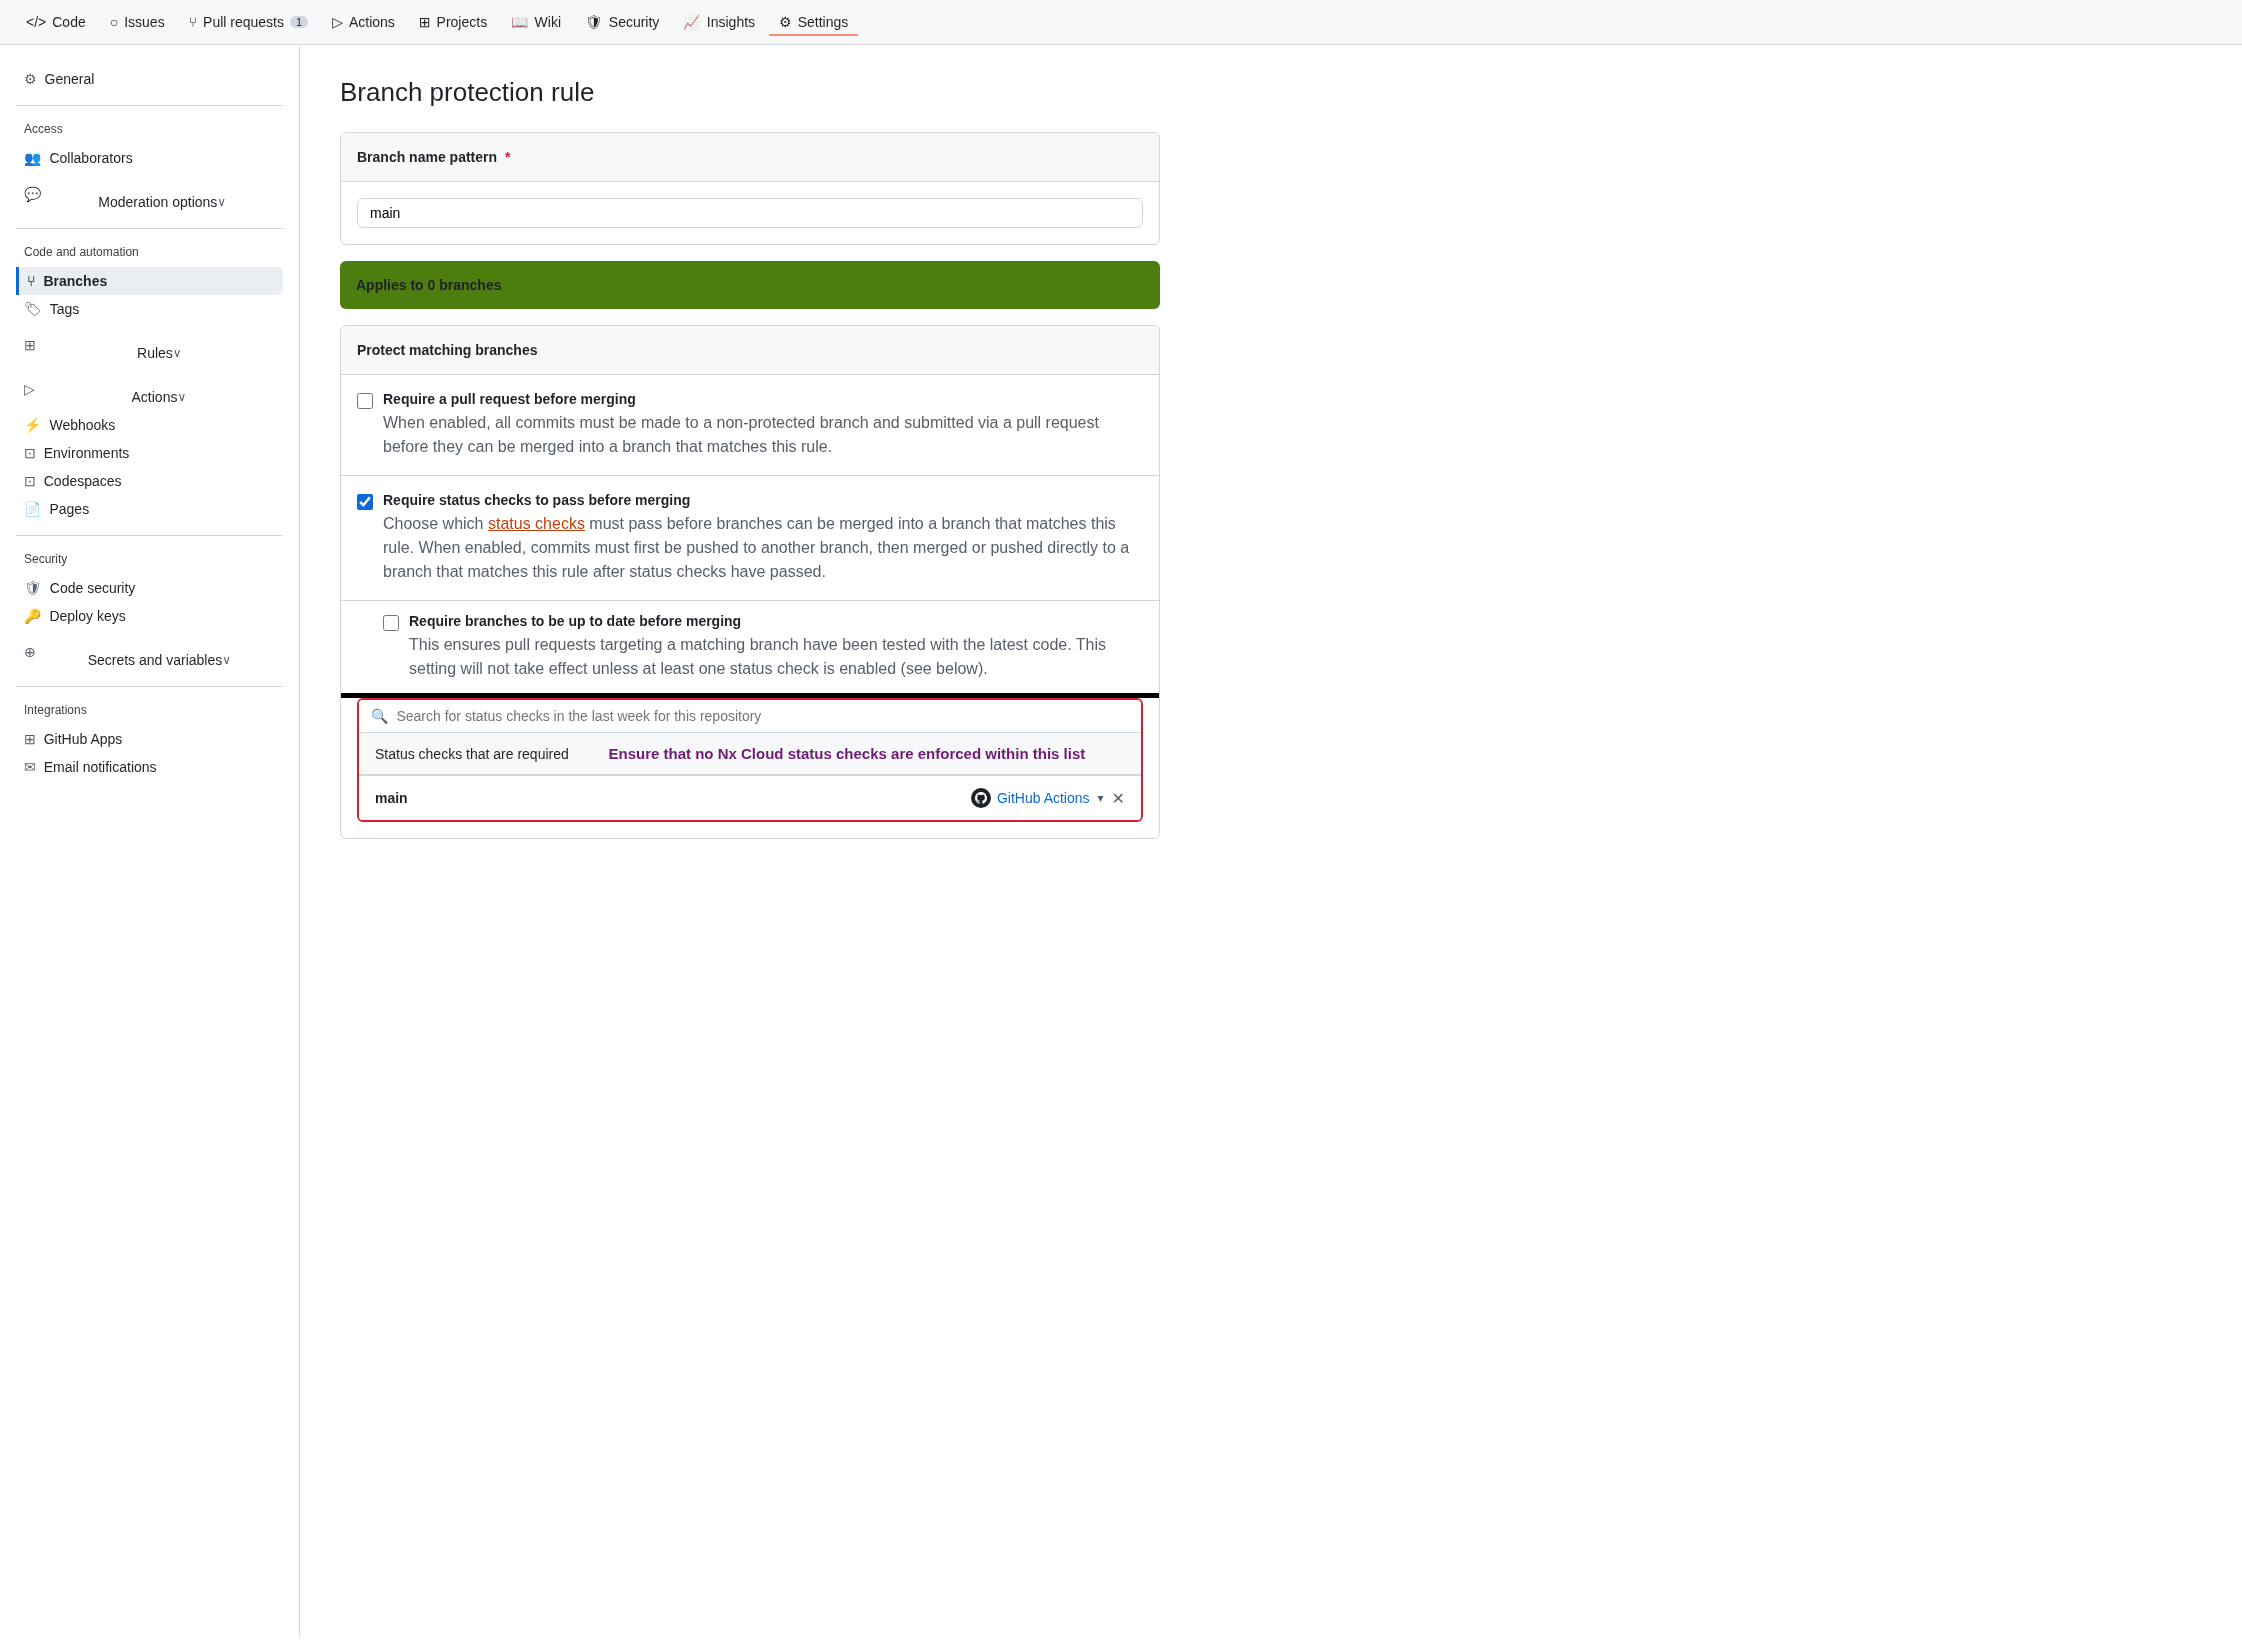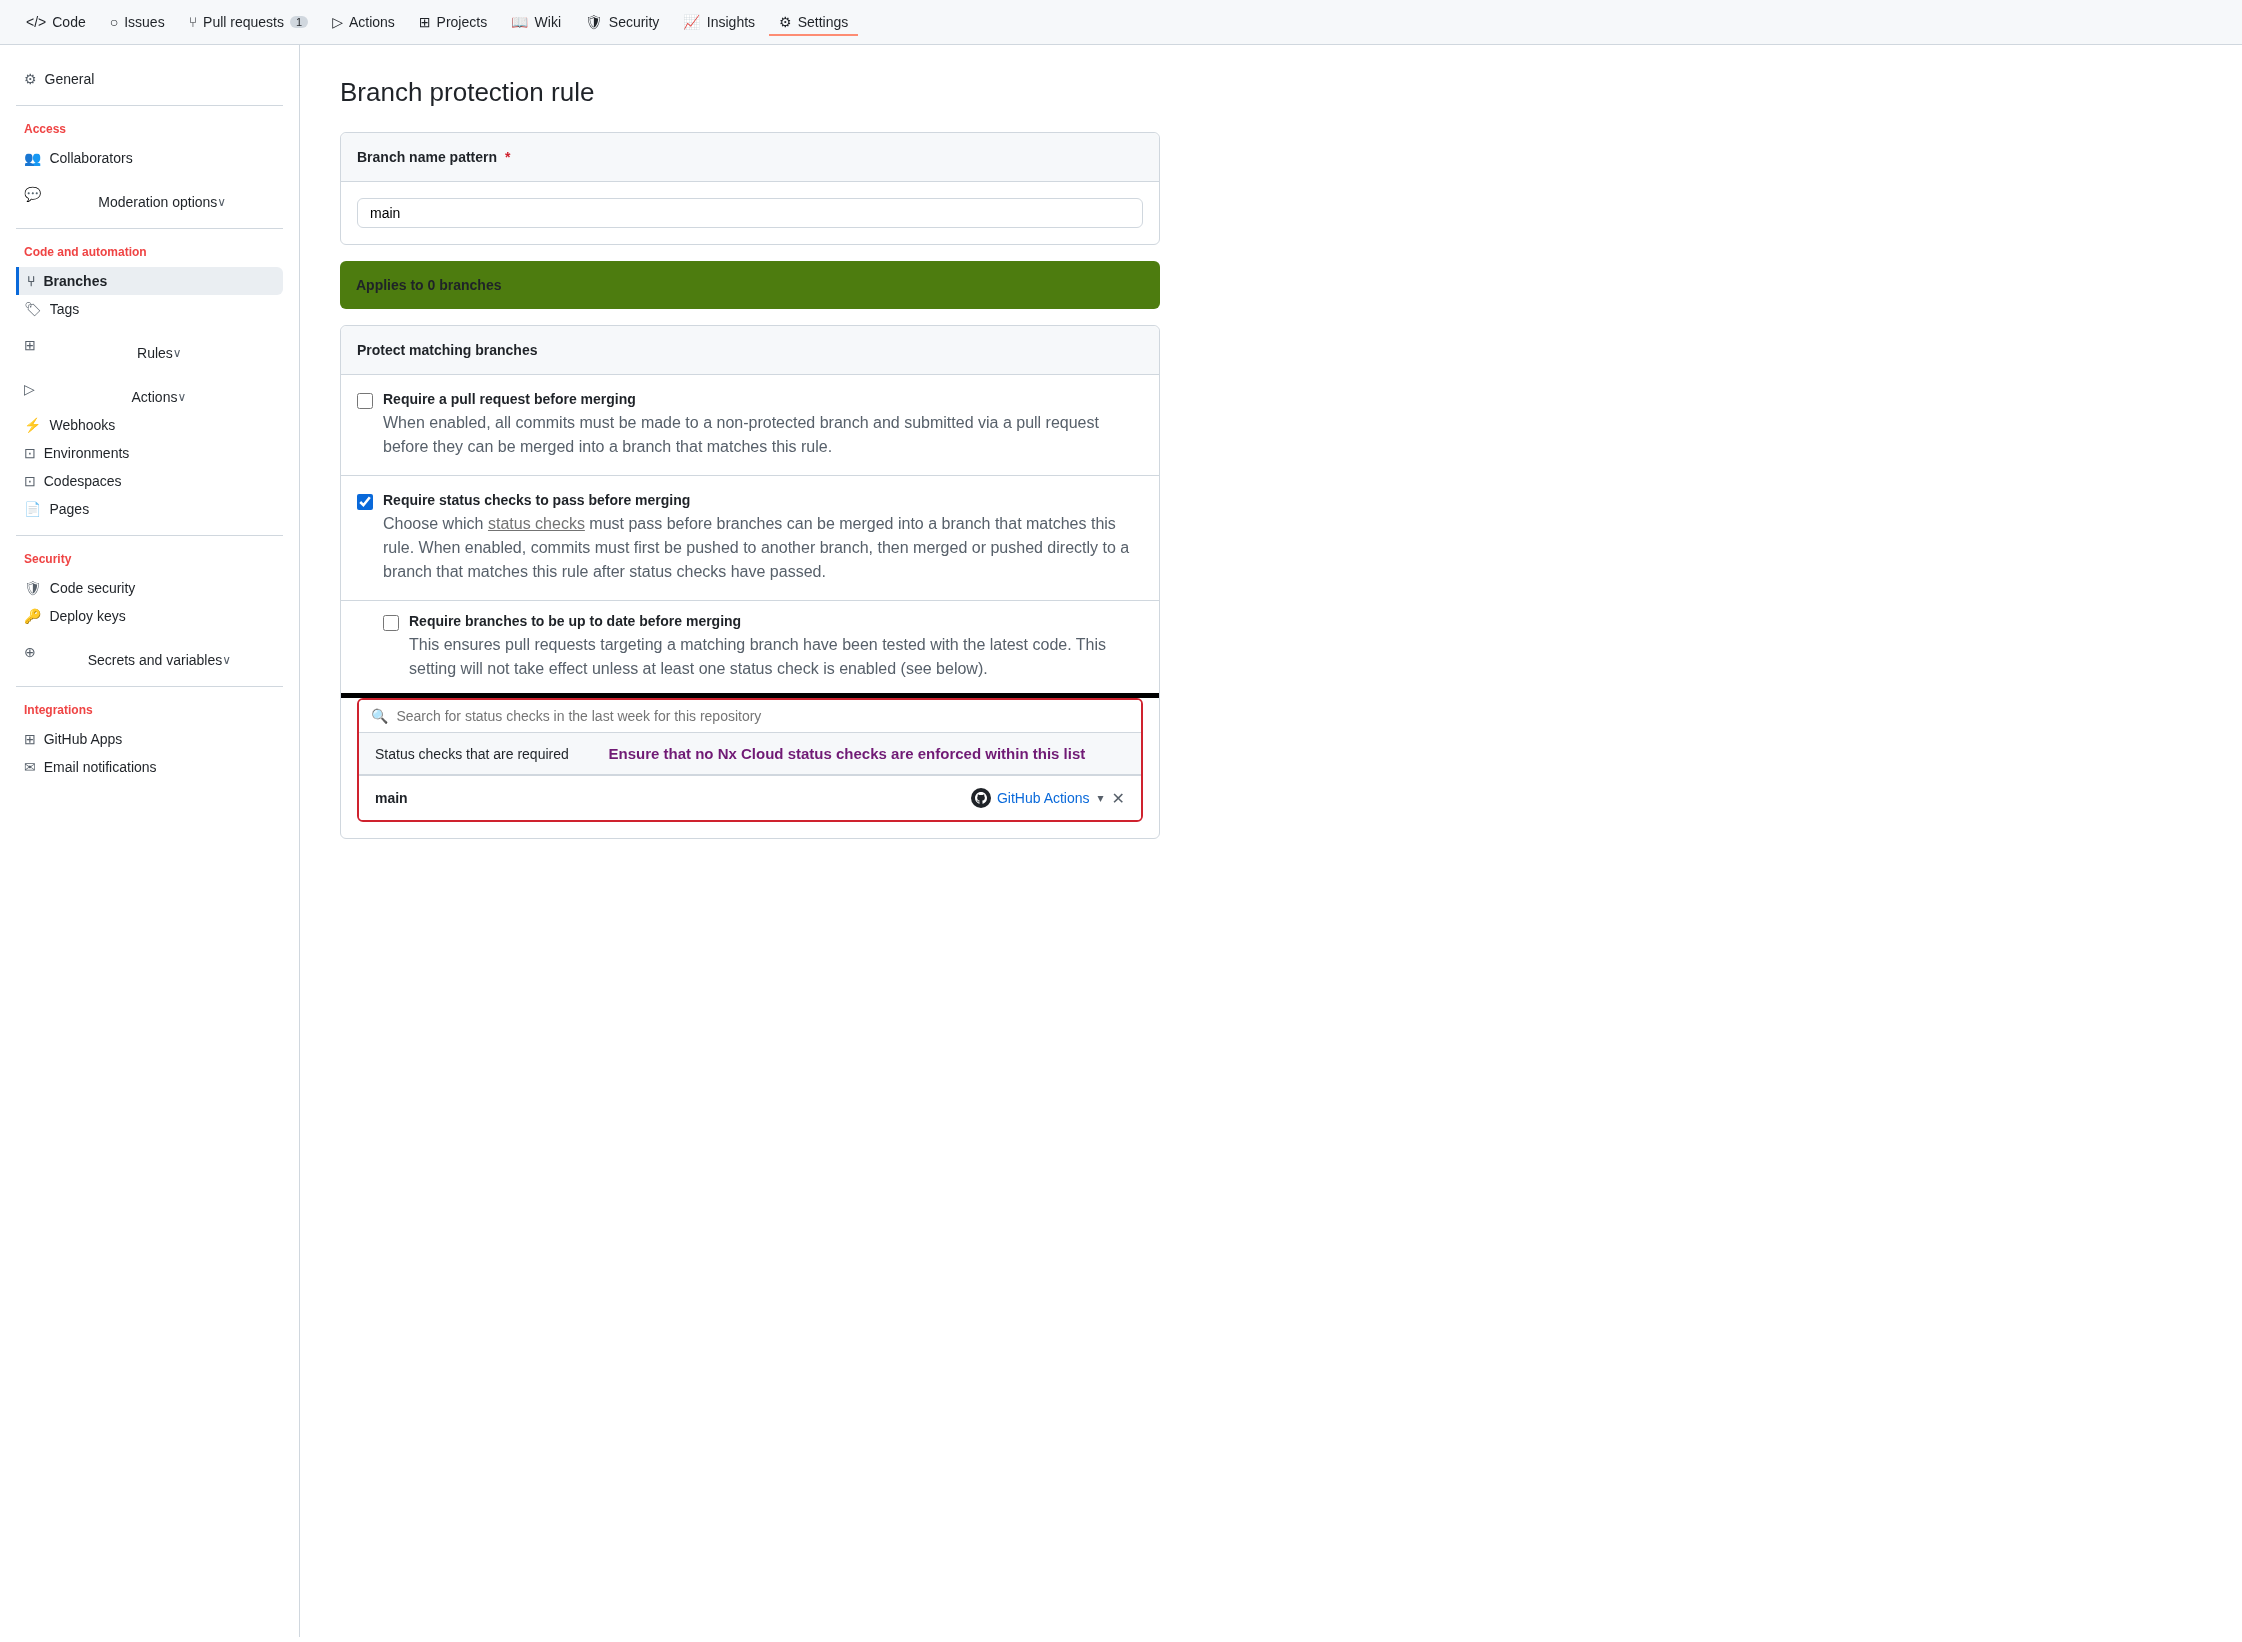--- a/index.html
+++ b/index.html
@@ -10,21 +10,21 @@
     .nav-item { display: flex; align-items: center; gap: 6px; padding: 6px 10px; border-radius: 6px; cursor: pointer; font-size: 14px; color: #1f2328; white-space: nowrap; }
     .nav-item.active { color: #1f2328; border-bottom: 2px solid #fd8c73; border-radius: 0; padding-bottom: 4px; }
     .nav-item .badge { background: #d0d7de; border-radius: 10px; padding: 0 6px; font-size: 11px; }
     .nav-icon { font-size: 14px; }
 
     
     .page-layout { display: flex; min-height: calc(100vh - 50px); }
 
     
     .sidebar { width: 300px; padding: 20px 16px; border-right: 1px solid #d0d7de; flex-shrink: 0; }
-    .sidebar-section-title { font-size: 12px; font-weight: 700; color: #ef4444; margin: 16px 0 8px 0; padding-left: 8px; }
+    .sidebar-section-title { font-size: 12px; font-weight: 400; color: #404040; margin: 16px 0 8px 0; padding-left: 8px; }
     .sidebar-item { display: flex; align-items: center; gap: 8px; padding: 6px 8px; border-radius: 6px; cursor: pointer; color: #1f2328; font-size: 14px; }
     .sidebar-item.active { background: #eaeef2; font-weight: 600; border-left: 3px solid #0969da; border-radius: 0 6px 6px 0; }
     .sidebar-item .icon { font-size: 14px; color: #57606a; }
     .sidebar-divider { border: none; border-top: 1px solid #d0d7de; margin: 12px 0; }
     .sidebar-item-row { display: flex; align-items: center; justify-content: center; width: 100%; margin-top: 16px; }
     .chevron { color: #57606a; font-size: 12px; }
 
     
     .main-content { flex: 1; padding: 32px 40px; max-width: 900px; }
     .page-title { font-size: 26px; font-weight: 400; margin-bottom: 24px; }
@@ -41,21 +41,21 @@
     .protect-box { border: 1px solid #d0d7de; border-radius: 6px; margin-bottom: 16px; }
     .protect-header { padding: 16px; background: #f6f8fa; border-bottom: 1px solid #d0d7de; font-weight: 600; font-size: 14px; border-radius: 6px 6px 0 0; }
 
     .rule-item { padding: 16px; border-bottom: 1px solid #d0d7de; display: flex; align-items: flex-start; gap: 10px; }
     .rule-item:last-child { border-bottom: none; }
     .rule-checkbox { width: 16px; height: 16px; margin-top: 2px; flex-shrink: 0; accent-color: #0969da; cursor: pointer; }
     .rule-checkbox-blue { width: 16px; height: 16px; margin-top: 2px; flex-shrink: 0; accent-color: #0969da; cursor: pointer; }
     .rule-content { flex: 1; }
     .rule-title { font-weight: 600; font-size: 14px; margin-bottom: 4px; }
     .rule-desc { font-size: 16px; color: #57606a; line-height: 1.5; }
-    .rule-link { color: #737373; text-decoration: underline; cursor: pointer; }
+    .rule-link { color: #c2410c; text-decoration: underline; cursor: pointer; }
 
     
     .status-search-box { border: 2px solid #cf222e; border-radius: 6px; margin: 0 16px 16px 16px; overflow: hidden; }
     .status-search-input-row { display: flex; align-items: center; padding: 8px 12px; gap: 8px; border-bottom: 1px solid #d0d7de; background: #fff; }
     .search-icon { color: #57606a; font-size: 14px; }
     .status-search-input { border: none; outline: none; font-size: 14px; flex: 1; background: transparent; }
     .status-checks-header { padding: 10px 16px; background: #f6f8fa; border-bottom: 1px solid #d0d7de; display: flex; align-items: center; justify-content: space-between; }
     .status-checks-header-label { font-size: 14px; font-weight: 400; }
     .status-checks-warning { color: #701a75; font-weight: 700; font-size: 15px; text-align: center; flex: 1; padding: 0 20px; line-height: 1.4; }
     .status-checks-row { padding: 12px 16px; display: flex; align-items: center; justify-content: space-between; border-top: 1px solid #d0d7de; background: #fff; }

